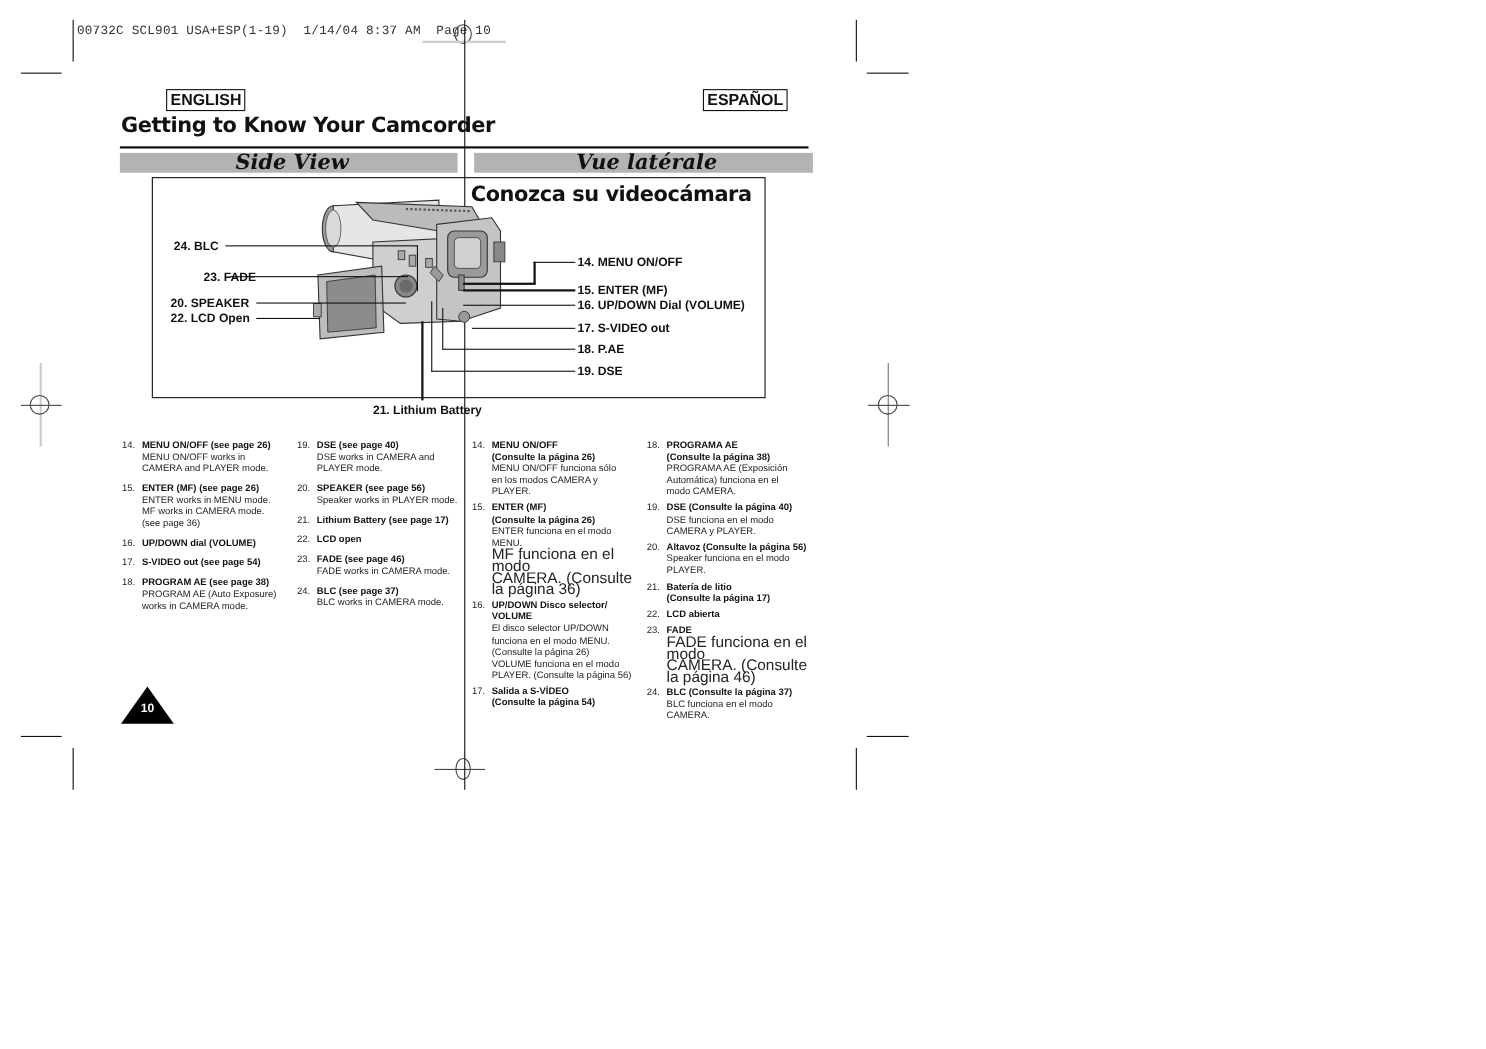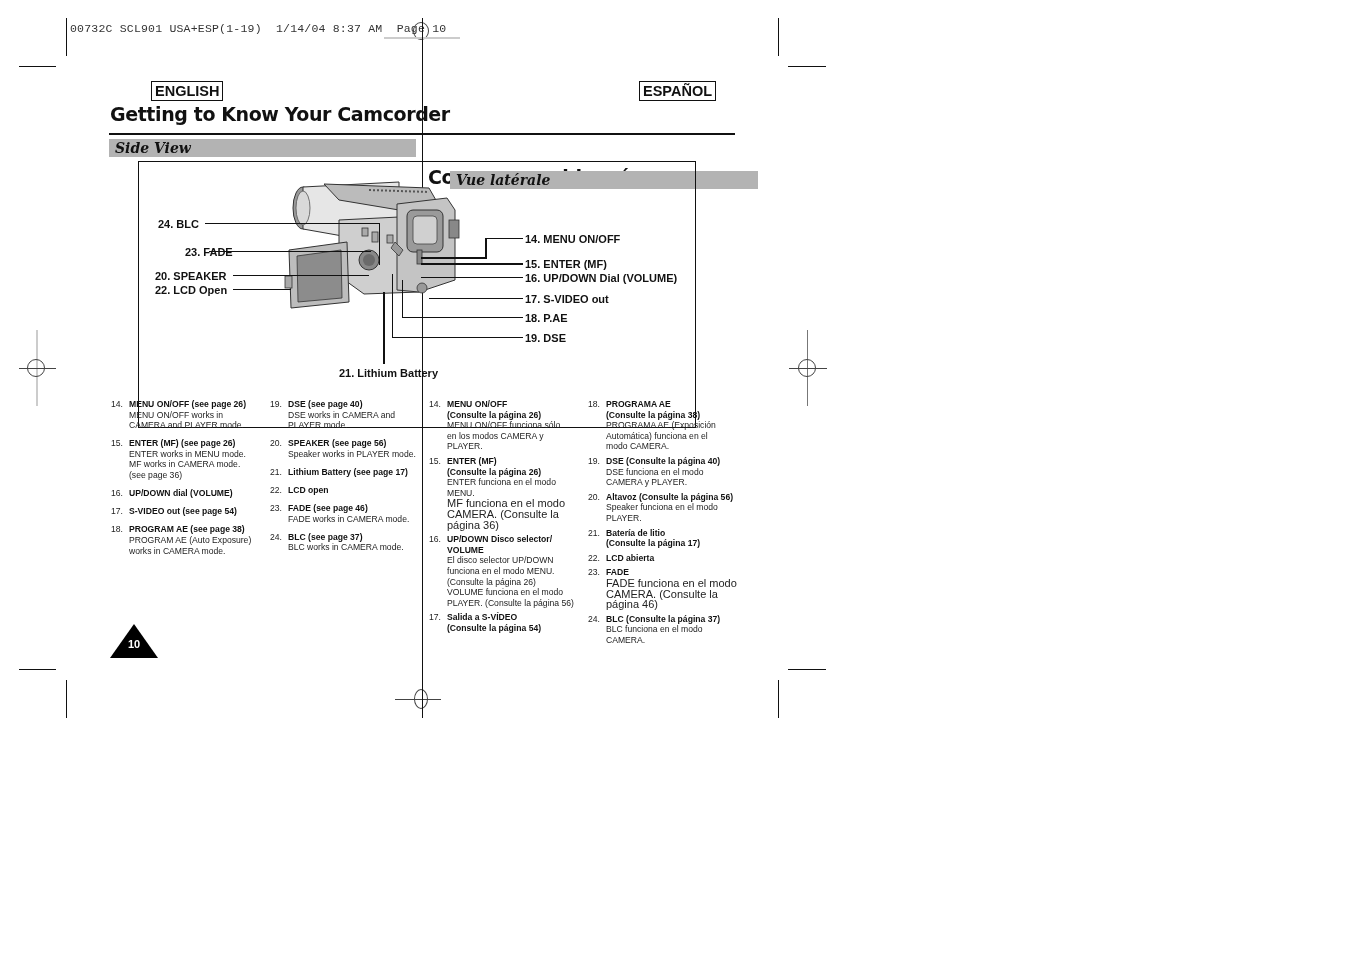--- a/index.html
+++ b/index.html
@@ -5,31 +5,31 @@
     html, body { margin: 0; padding: 0; }
     body { width: 1351px; height: 954px; background: #ffffff; position: relative; overflow: hidden; font-family: "Liberation Sans", sans-serif; color: #111; }
     .abs { position: absolute; }
     .slug { left: 70px; top: 22px; font-family: "Liberation Mono", monospace; font-size: 11.5px; color: #333; white-space: pre; letter-spacing: 0.2px; }
     .line { position: absolute; background: #111; }
     .gline { position: absolute; background: #ccc; }
     .reg { position: absolute; width: 18px; height: 18px; border: 1px solid #444; border-radius: 50%; box-sizing: border-box; }
     .lang-box { position: absolute; border: 1.5px solid #111; font-weight: bold; font-size: 14.5px; padding: 1px 3px 0 3px; line-height: 17px; background: #fff; }
     .title { position: absolute; font-family: "DejaVu Sans", sans-serif; font-weight: bold; font-size: 19px; letter-spacing: -0.4px; }
     .subbar { position: absolute; height: 18px; background: #b3b3b3; }
-    .subbar span { display: block; font-family: "DejaVu Serif", serif; font-style: italic; font-weight: bold; font-size: 14px; line-height: 18px; padding-left: 6px; }
-    .diagram { position: absolute; left: 138px; top: 161px; width: 558px; height: 267px; border: 1.2px solid #111; box-sizing: border-box; }
+    .subbar span { display: block; font-family: "DejaVu Serif", serif; font-style: italic; font-weight: bold; font-size: 19px; line-height: 18px; padding-left: 6px; text-align: center; }
+    .diagram { position: absolute; left: 138px; top: 161px; width: 558px; height: 201px; border: 1.2px solid #111; box-sizing: border-box; }
     .callout { position: absolute; font-weight: bold; font-size: 11px; white-space: nowrap; line-height: 12px; }
     .leader { position: absolute; background: #111; }
     .col { position: absolute; font-size: 8.6px; line-height: 10.6px; color: #222; }
     .item { position: relative; padding-left: 18px; margin-bottom: 7.5px; }
     .item.tight { margin-bottom: 4px; }
     .num { position: absolute; left: 0; top: 0; font-weight: normal; }
     .head { font-weight: bold; color: #111; display: block; }
     .body-t { display: block; white-space: pre-line; }
-    .small { font-size: 11px; }
+    .small { font-size: 14px; }
     .tri { position: absolute; left: 110px; top: 624px; width: 0; height: 0; border-left: 24px solid transparent; border-right: 24px solid transparent; border-bottom: 34px solid #000; }
     .tri-num { position: absolute; left: 110px; top: 638px; width: 48px; text-align: center; color: #fff; font-weight: bold; font-size: 11px; }
   </style>
 </head>
 <body>
 
 <div class="abs slug">00732C SCL901 USA+ESP(1-19)  1/14/04 8:37 AM  Page 10</div>
 
 <div class="line" style="left:66px;top:18px;width:1px;height:38px;"></div>
 <div class="line" style="left:19px;top:66px;width:37px;height:1px;"></div>
@@ -54,21 +54,21 @@
 <div class="line" style="left:422px;top:18px;width:1px;height:700px;"></div>
 
 <div class="lang-box" style="left:110px;top:81px;margin-left:41px;">ENGLISH</div>
 <div class="lang-box" style="left:639px;top:81px;">ESPAÑOL</div>
 <div class="title" style="left:110px;top:103px;">Getting to Know Your Camcorder</div>
 <div class="title" style="left:428px;top:118px;margin-top:48px;">Conozca su videocámara</div>
 <div class="line" style="left:109px;top:133px;width:626px;height:2px;"></div>
 <div class="subbar" style="left:109px;top:139px;width:307px;">
   <span>Side View</span>
 </div>
-<div class="subbar" style="left:450px;top:139px;width:308px;margin-top:32px;">
+<div class="subbar" style="left:431px;top:139px;width:308px;">
   <span>Vue latérale</span>
 </div>
 
 <div class="diagram">
 
   <svg style="position:absolute;left:140px;top:18px;" width="200" height="135" viewBox="0 0 200 135">
 
     <ellipse cx="24" cy="28" rx="10" ry="21" fill="#999" stroke="#333" stroke-width="1"></ellipse>
     <path d="M24 7 L120 2 L120 66 L24 49 Z" fill="#e6e6e6" stroke="#333" stroke-width="1"></path>
     <ellipse cx="24" cy="28" rx="7" ry="17" fill="#d9d9d9" stroke="#555" stroke-width="0.8"></ellipse>

